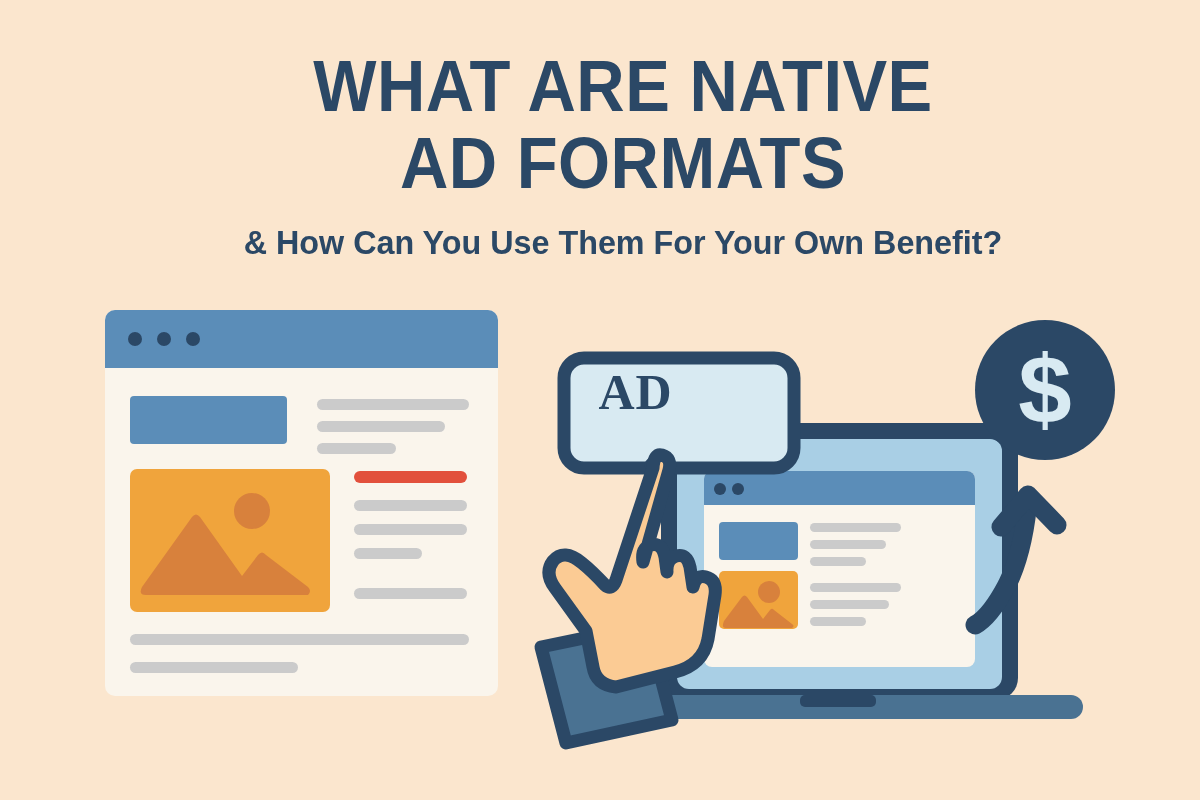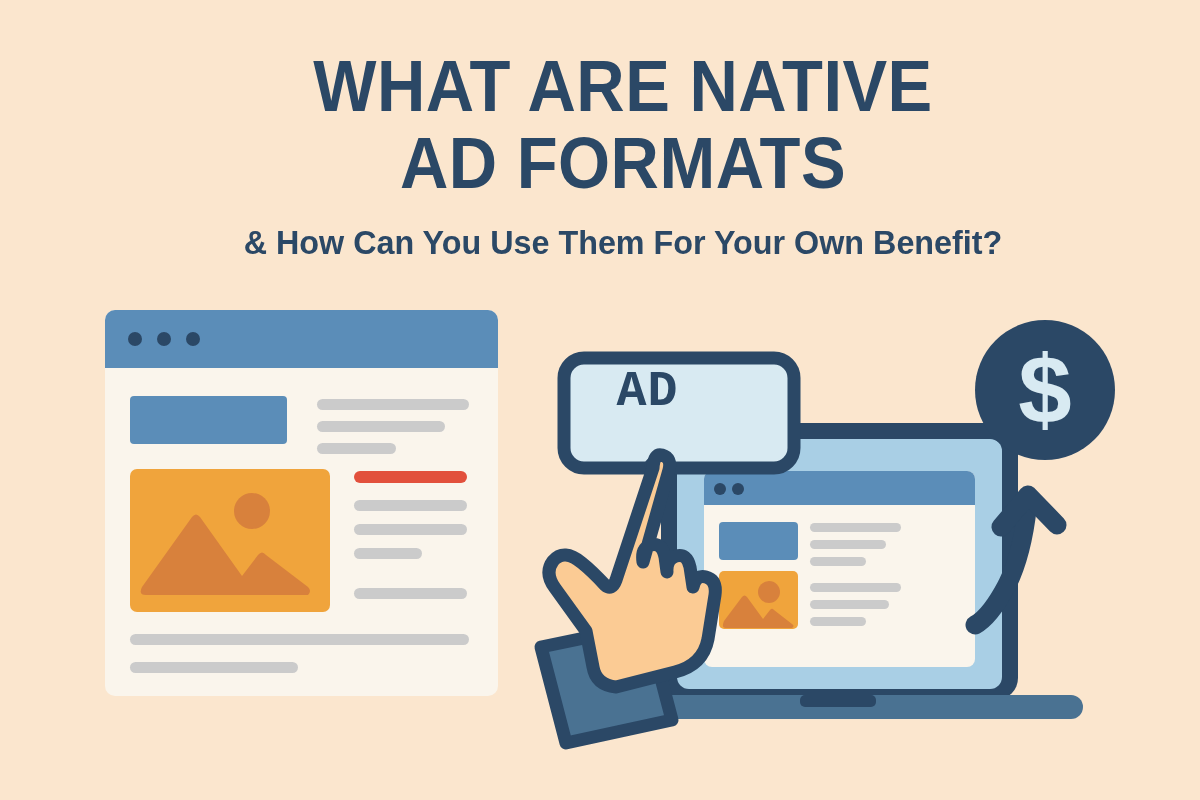--- a/index.html
+++ b/index.html
@@ -143,25 +143,25 @@
     position: absolute;
     left: 520px;
     top: 295px;
     width: 680px;
     height: 460px;
   }
   .illus svg { position: absolute; left: 0; top: 0; }
 
   .ad-text {
     position: absolute;
-    left: 575px;
+    left: 563px;
     top: 367px;
     width: 145px;
     text-align: center;
-    font-family: Liberation Mono, monospace;
+    font-family: Liberation Serif, serif;
     font-weight: bold;
     font-size: 50px;
     line-height: 1;
     letter-spacing: 1px;
     color: #2B4866;
   }
 </style>
 </head>
 <body>
 

